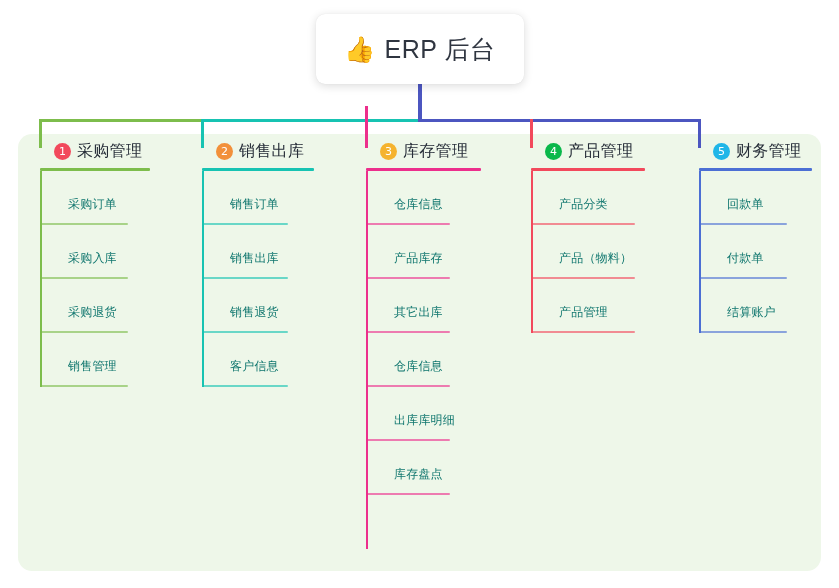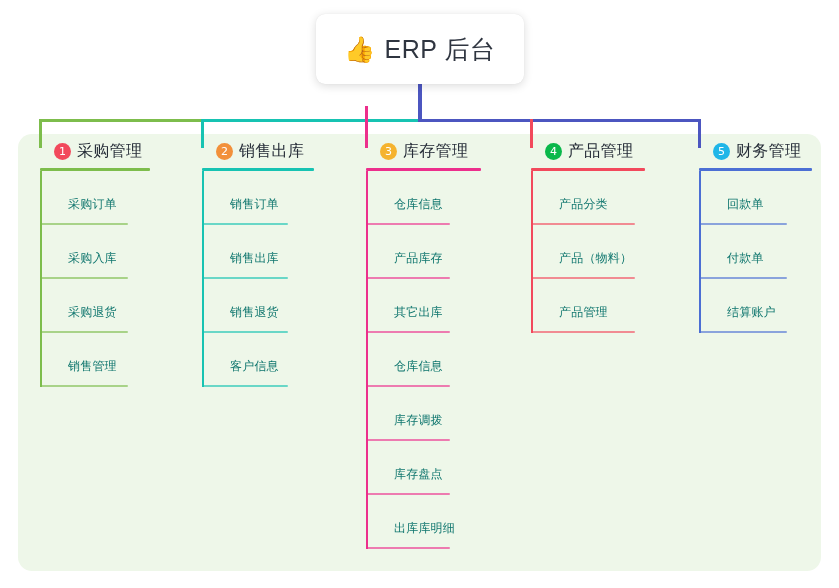--- a/index.html
+++ b/index.html
@@ -225,29 +225,25 @@
           </div>
           <div class="item">
             <span class="item-label">其它出库</span>
             <div class="item-rule" style="width: 84px; background: rgb(236, 47, 140); opacity: 0.62;"></div>
           </div>
           <div class="item">
             <span class="item-label">仓库信息</span>
             <div class="item-rule" style="width: 84px; background: rgb(236, 47, 140); opacity: 0.62;"></div>
           </div>
           <div class="item">
-            <span class="item-label">库存调拨</span>
+            <span class="item-label">出库库明细</span>
             <div class="item-rule" style="width: 84px; background: rgb(236, 47, 140); opacity: 0.62;"></div>
           </div>
           <div class="item">
             <span class="item-label">库存盘点</span>
-            <div class="item-rule" style="width: 84px; background: rgb(236, 47, 140); opacity: 0.62;"></div>
-          </div>
-          <div class="item">
-            <span class="item-label">出库库明细</span>
             <div class="item-rule" style="width: 84px; background: rgb(236, 47, 140); opacity: 0.62;"></div>
           </div>
         </div>
       </div>
       <div class="column" style="left: 527px;">
         <div class="col-head">
           <span class="badge" style="background: rgb(10, 184, 75);">4</span>
           <span class="col-title">产品管理</span>
         </div>
         <div class="head-rule" style="width: 114px; background: rgb(242, 73, 92);"></div>

